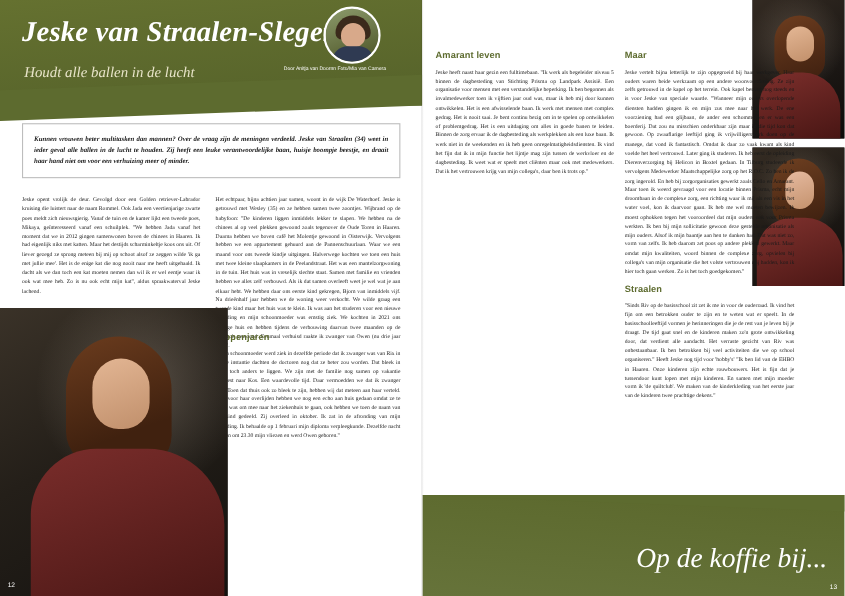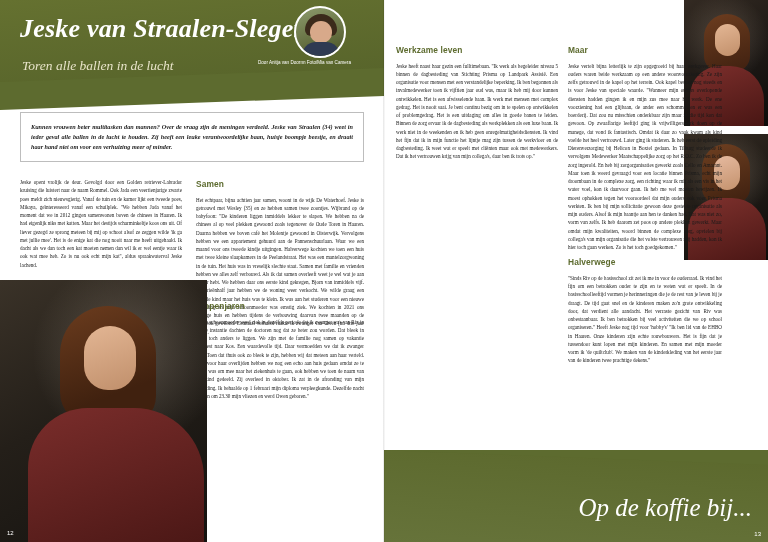--- a/index.html
+++ b/index.html
@@ -276,38 +276,37 @@
 </head>
 <body>
 
 <div class="spread">
 
   <div class="page-left">
 
     <div class="green-header"></div>
 
     <div class="title-main">Jeske van Straalen-Slegers</div>
-    <div class="title-sub">Toren alle ballen in de lucht</div>
+    <div class="title-sub">Houdt alle ballen in de lucht</div>
 
     <div class="header-portrait">
       <div class="hair"></div>
       <div class="face"></div>
       <div class="body"></div>
     </div>
     <div class="byline">Door Anitja van Doornn
 Foto/Mia van Camera</div>
 
     <div class="intro-box">Kunnen vrouwen beter multitasken dan mannen? Over de vraag zijn de meningen verdeeld. Jeske van Straalen (34) weet in ieder geval alle ballen in de lucht te houden. Zij heeft een leuke verantwoordelijke baan, huisje boompje beestje, en draait haar hand niet om voor een verhuizing meer of minder.</div>
 
     <div class="col l-col1">
       <p>Jeske opent vrolijk de deur. Gevolgd door een Golden retriever-Labrador kruising die luistert naar de naam Rommel. Ook Jada een veertienjarige zwarte poes meldt zich nieuwsgierig. Vanaf de tuin en de kamer lijkt een tweede poes, Mikaya, geïnteresseerd vanaf een schuilplek. "We hebben Jada vanaf het moment dat we in 2012 gingen samenwonen boven de chinees in Haaren. Ik had eigenlijk niks met katten. Maar het destijds scharminkeltje koos ons uit. Of liever gezegd ze sprong meteen bij mij op schoot alsof ze zeggen wilde 'ik ga met jullie mee'. Het is de enige kat die nog nooit naar me heeft uitgehaald. Ik dacht als we dan toch een kat moeten nemen dan wil ik er wel eentje waar ik ook wat mee heb. Zo is nu ook echt mijn kat", aldus spraakwaterval Jeske lachend.</p>
     </div>
 
     <div class="col l-col2">
-      <div class="sub-head">Samen</div>
       <p>Het echtpaar, bijna achtien jaar samen, woont in de wijk De Waterhoef. Jeske is getrouwd met Wesley (35) en ze hebben samen twee zoontjes. Wijbrand op de babyfoon: "De kinderen liggen inmiddels lekker te slapen. We hebben na de chinees al op veel plekken gewoond zoals tegenover de Oude Toren in Haaren. Daarna hebben we boven café het Molentje gewoond in Oisterwijk. Vervolgens hebben we een appartement gehuurd aan de Pannenschuurlaan. Waar we een maand voor ons tweede kindje uitgingen. Halverwege kochten we toen een huis met twee kleine slaapkamers in de Peelandstraat. Het was een mantelzorgwoning in de tuin. Het huis was in vreselijk slechte staat. Samen met familie en vrienden hebben we alles zelf verbouwd. Als ik dat samen overleeft weet je wel wat je aan elkaar hebt. We hebben daar ons eerste kind gekregen, Bjorn van inmiddels vijf. Na drieënhalf jaar hebben we de woning weer verkocht. We wilde graag een tweede kind maar het huis was te klein. Ik was aan het studeren voor een nieuwe opleiding en mijn schoonmoeder was ernstig ziek. We kochten in 2021 ons huidige huis en hebben tijdens de verbouwing daarvan twee maanden op de Rooibok gewoond. Eenmaal verhuisd raakte ik zwanger van Owen (nu drie jaar oud)".</p>
     </div>
 
     <div class="col l-col2b">
       <div class="sub-head">Tropenjaren</div>
       <p>"Mijn schoonmoeder werd ziek in dezelfde periode dat ik zwanger was van Rix in eerste instantie dachten de doctoren nog dat ze beter zou worden. Dat bleek in 2022 toch anders te liggen. We zijn met de familie nog samen op vakantie geweest naar Kos. Een waardevolle tijd. Daar vermoedden we dat ik zwanger was. Toen dat thuis ook zo bleek te zijn, hebben wij dat meteen aan haar verteld. Kort voor haar overlijden hebben we nog een echo aan huis gedaan omdat ze te zwak was om mee naar het ziekenhuis te gaan, ook hebben we toen de naam van het kind gedeeld. Zij overleed in oktober. Ik zat in de afronding van mijn opleiding. Ik behaalde op 1 februari mijn diploma verpleegkunde. Dezelfde nacht braken om 23.30 mijn vliezen en werd Owen geboren."</p>
     </div>
 
     <div class="photo-left">
       <div class="bg"></div>
@@ -330,28 +329,28 @@
 
     <div class="photo-mr">
       <div class="bg2"></div>
       <div class="h"></div>
       <div class="f"></div>
       <div class="t"></div>
     </div>
 
     <div class="col r-col1">
       <p style="visibility:hidden;height:0;margin:0;overflow:hidden">"Mijn schoonmoeder werd ziek in dezelfde periode dat ik zwanger was van Rix in eerste instantie dachten de doctoren nog dat ze beter zou worden. Dat bleek in 2022 toch anders te liggen. We zijn met de familie nog samen op vakantie geweest naar Kos. Een waardevolle tijd. Daar vermoedden we dat ik zwanger was. Toen dat thuis ook zo bleek te zijn, hebben wij dat meteen aan haar verteld. Kort voor haar overlijden hebben we nog een echo aan huis gedaan omdat ze te zwak was om mee naar het ziekenhuis te gaan, ook hebben we toen de naam van het kind gedeeld. Zij overleed in oktober. Ik zat in de afronding van mijn opleiding. Ik behaalde op 1 februari mijn diploma verpleegkunde. Dezelfde nacht braken om 23.30 mijn vliezen en werd Owen geboren."</p>
-      <div class="sub-head">Werkzame leven</div>
+      <div class="sub-head">Amarant leven</div>
       <p>Jeske heeft naast haar gezin een fulltimebaan. "Ik werk als begeleider niveau 5 binnen de dagbesteding van Stichting Prisma op Landpark Assisië. Een organisatie voor mensen met een verstandelijke beperking. Ik ben begonnen als invalmedewerker toen ik vijftien jaar oud was, maar ik heb mij door kunnen ontwikkelen. Het is een afwisselende baan. Ik werk met mensen met complex gedrag. Het is nooit saai. Je bent continu bezig om in te spelen op ontwikkelen of problemgedrag. Het is een uitdaging om alles in goede banen te leiden. Binnen de zorg ervaar ik de dagbesteding als werkplekken als een luxe baan. Ik werk niet in de weekenden en ik heb geen onregelmatigheidsdiensten. Ik vind het fijn dat ik in mijn functie het lijntje mag zijn tussen de werkvloer en de dagbesteding. Ik weet wat er speelt met cliënten maar ook met medewerkers. Dat ik het vertrouwen krijg van mijn collega's, daar ben ik trots op."</p>
     </div>
 
     <div class="col r-col2">
       <div class="sub-head">Maar</div>
       <p>Jeske vertelt bijna letterlijk te zijn opgegroeid bij haar werkgever. Haar ouders waren beide werkzaam op een andere woonvoorziening. Ze zijn zelfs getrouwd in de kapel op het terrein. Ook kapel bestaat nog steeds en is voor Jeske van speciale waarde. "Wanneer mijn ouders overlopende diensten hadden gingen ik en mijn zus mee naar het werk. De ene voorziening had een glijbaan, de ander een schommel en er was een boerderij. Dat zou nu misschien onderkbaar zijn maar in die tijd kon dat gewoon. Op zwaaflarige leeftijd ging ik vrijwilligerswerk doen op de manege, dat vond ik fantastisch. Omdat ik daar zo vaak kwam als kind voelde het heel vertrouwd. Later ging ik studeren. Ik heb eerst de opleiding Dierenverzorging bij Helicon in Boxtel gedaan. In Tilburg studeerde ik vervolgens Medewerker Maatschappelijke zorg op het R.O.C. Zo ben ik de zorg ingerold. En heb bij zorgorganisaties gewerkt zoals Cello en Amarant. Maar toen ik weerd gevraagd voor een locatie binnen Prisma, echt mijn droombaan in de complexe zorg, een richting waar ik mij als een vis in het water voel, kon ik daarvoor gaan. Ik heb me wel moeten bewijzen. Ik moest ophokken tegen het vooroordeel dat mijn ouders ook voor Prisma werkten. Ik ben bij mijn sollicitatie gewoon deze gestelde organisatie als mijn ouders. Alsof ik mijn baantje aan hen te danken had. Dat was niet zo, vorm van zelfs. Ik heb daarom zet poos op andere plekken gewerkt. Maar omdat mijn kwaliteiten, woord binnen de complexe zorg, opvielen bij collega's van mijn organisatie die het volste vertrouwen mij hadden, kon ik hier toch gaan werken. Zo is het toch goedgekomen."</p>
-      <div class="sub-head">Halverwege</div>
+      <div class="sub-head">Straalen</div>
       <p>"Sinds Riv op de basisschool zit zet ik me in voor de ouderraad. Ik vind het fijn om een betrokken ouder te zijn en te weten wat er speelt. In de basisschoolleeftijd vormen je herinneringen die je de rest van je leven bij je draagt. De tijd gaat snel en de kinderen maken zo'n grote ontwikkeling door, dat verdient alle aandacht. Het verraste gezicht van Riv was onbestaanbaar. Ik ben betrokken bij veel activiteiten die we op school organiseren." Heeft Jeske nog tijd voor 'hobby's' "Ik ben lid van de EHBO in Haaren. Onze kinderen zijn echte rouwbouwers. Het is fijn dat je tussendoor kunt lopen met mijn kinderen. En samen met mijn moeder vorm ik 'de quiltclub'. We maken van de kinderkleding van het eerste jaar van de kinderen twee prachtige dekens."</p>
     </div>
 
     <div class="footer-band"></div>
     <div class="footer-text">Op de koffie bij...</div>
     <div class="page-num-right">13</div>
   </div>
 
   <div class="gutter"></div>
 </div>

